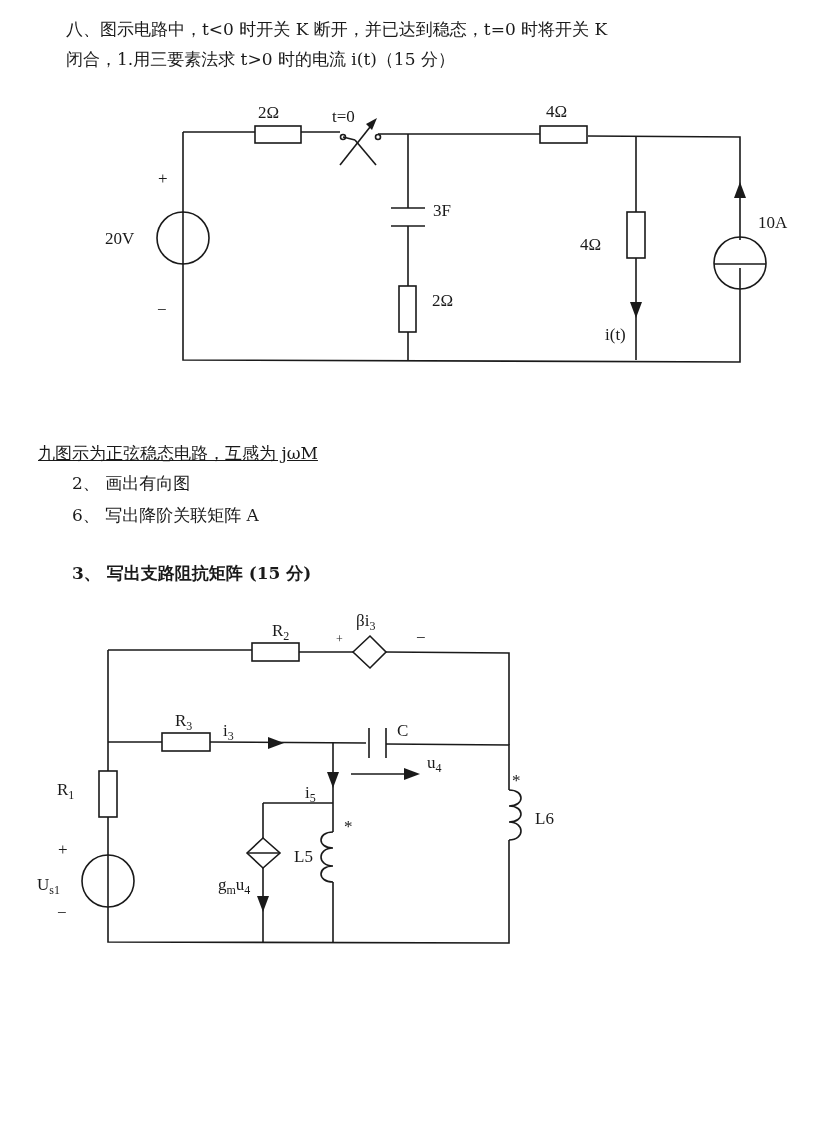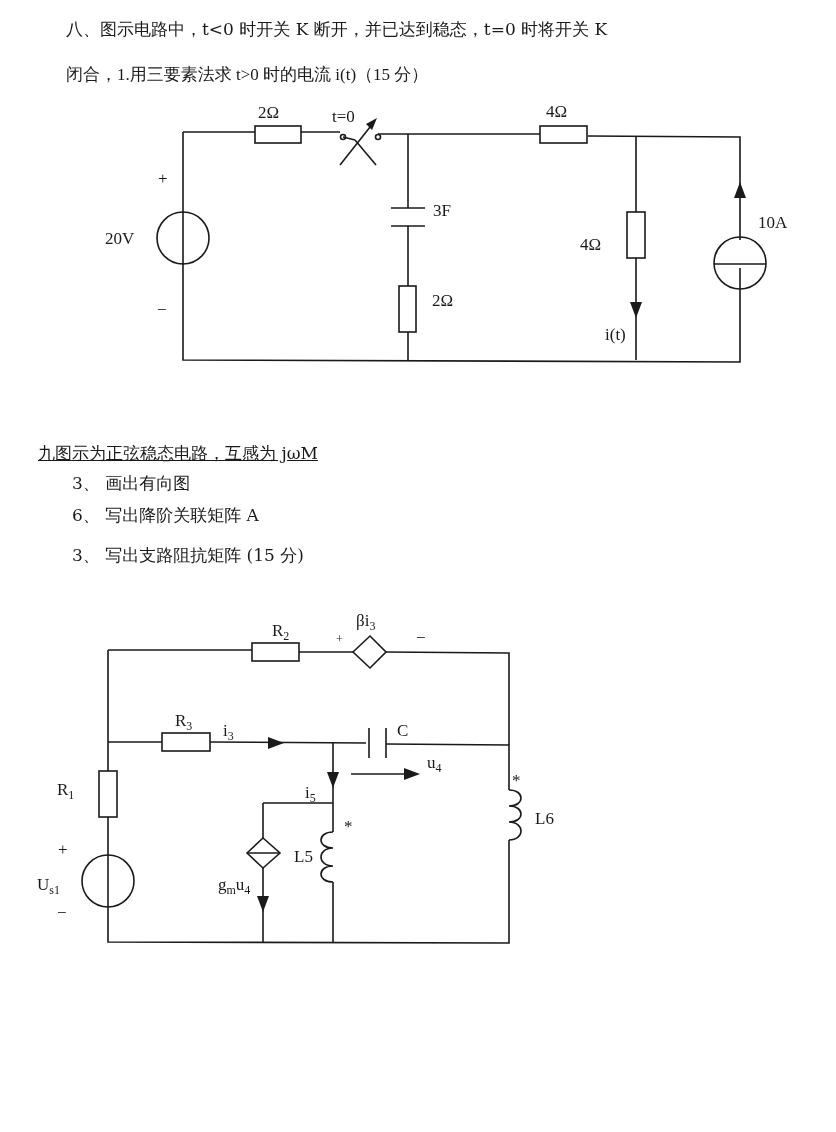--- a/index.html
+++ b/index.html
@@ -11,26 +11,26 @@
   .w { stroke: #1a1a1a; stroke-width: 1.6; fill: none; }
   .wf { stroke: #1a1a1a; stroke-width: 1.6; fill: #ffffff; }
   .ar { fill: #1a1a1a; stroke: none; }
   .lbl { font-size: 17px; }
   .sm { font-size: 12px; }
 </style>
 </head>
 <body>
 
 <div class="txt" style="left:66px; top:18px;">八、图示电路中，t&lt;0 时开关 K 断开，并已达到稳态，t=0 时将开关 K</div>
-<div class="txt" style="left:66px; top:64px;font-family:Liberation Serif, serif;">闭合，1.用三要素法求 t&gt;0 时的电流 i(t)（15 分）</div>
+<div class="txt" style="left:66px; top:48px;">闭合，1.用三要素法求 t&gt;0 时的电流 i(t)（15 分）</div>
 
 <div class="txt" style="left:38px; top:442px;text-decoration:underline;">九图示为正弦稳态电路，互感为 jωM</div>
-<div class="txt" style="left:72px; top:472px;">3、 画出有向图</div>
+<div class="txt" style="left:72px; top:472px;">2、 画出有向图</div>
 <div class="txt" style="left:72px; top:504px;">6、 写出降阶关联矩阵 A</div>
-<div class="txt" style="left:72px; top:544px;">3、 写出支路阻抗矩阵    (15 分)</div>
+<div class="txt" style="left:72px; top:562px;font-weight:bold;">3、 写出支路阻抗矩阵    (15 分)</div>
 
 <svg class="circuit" width="836" height="1132" viewBox="0 0 836 1132">
 
   <g>
 
     <path class="w" d="M183,132 L255,132 M301,132 L340,132"></path>
     <path class="w" d="M378,134 L545,134 M588,136 L740,137 L740,240"></path>
     <path class="w" d="M183,132 L183,213 M183,263 L183,360 L740,362 L740,268"></path>
     <path class="w" d="M408,134 L408,208 M408,226 L408,286 M408,332 L408,360"></path>
     <path class="w" d="M636,136 L636,212 M636,258 L636,360"></path>

